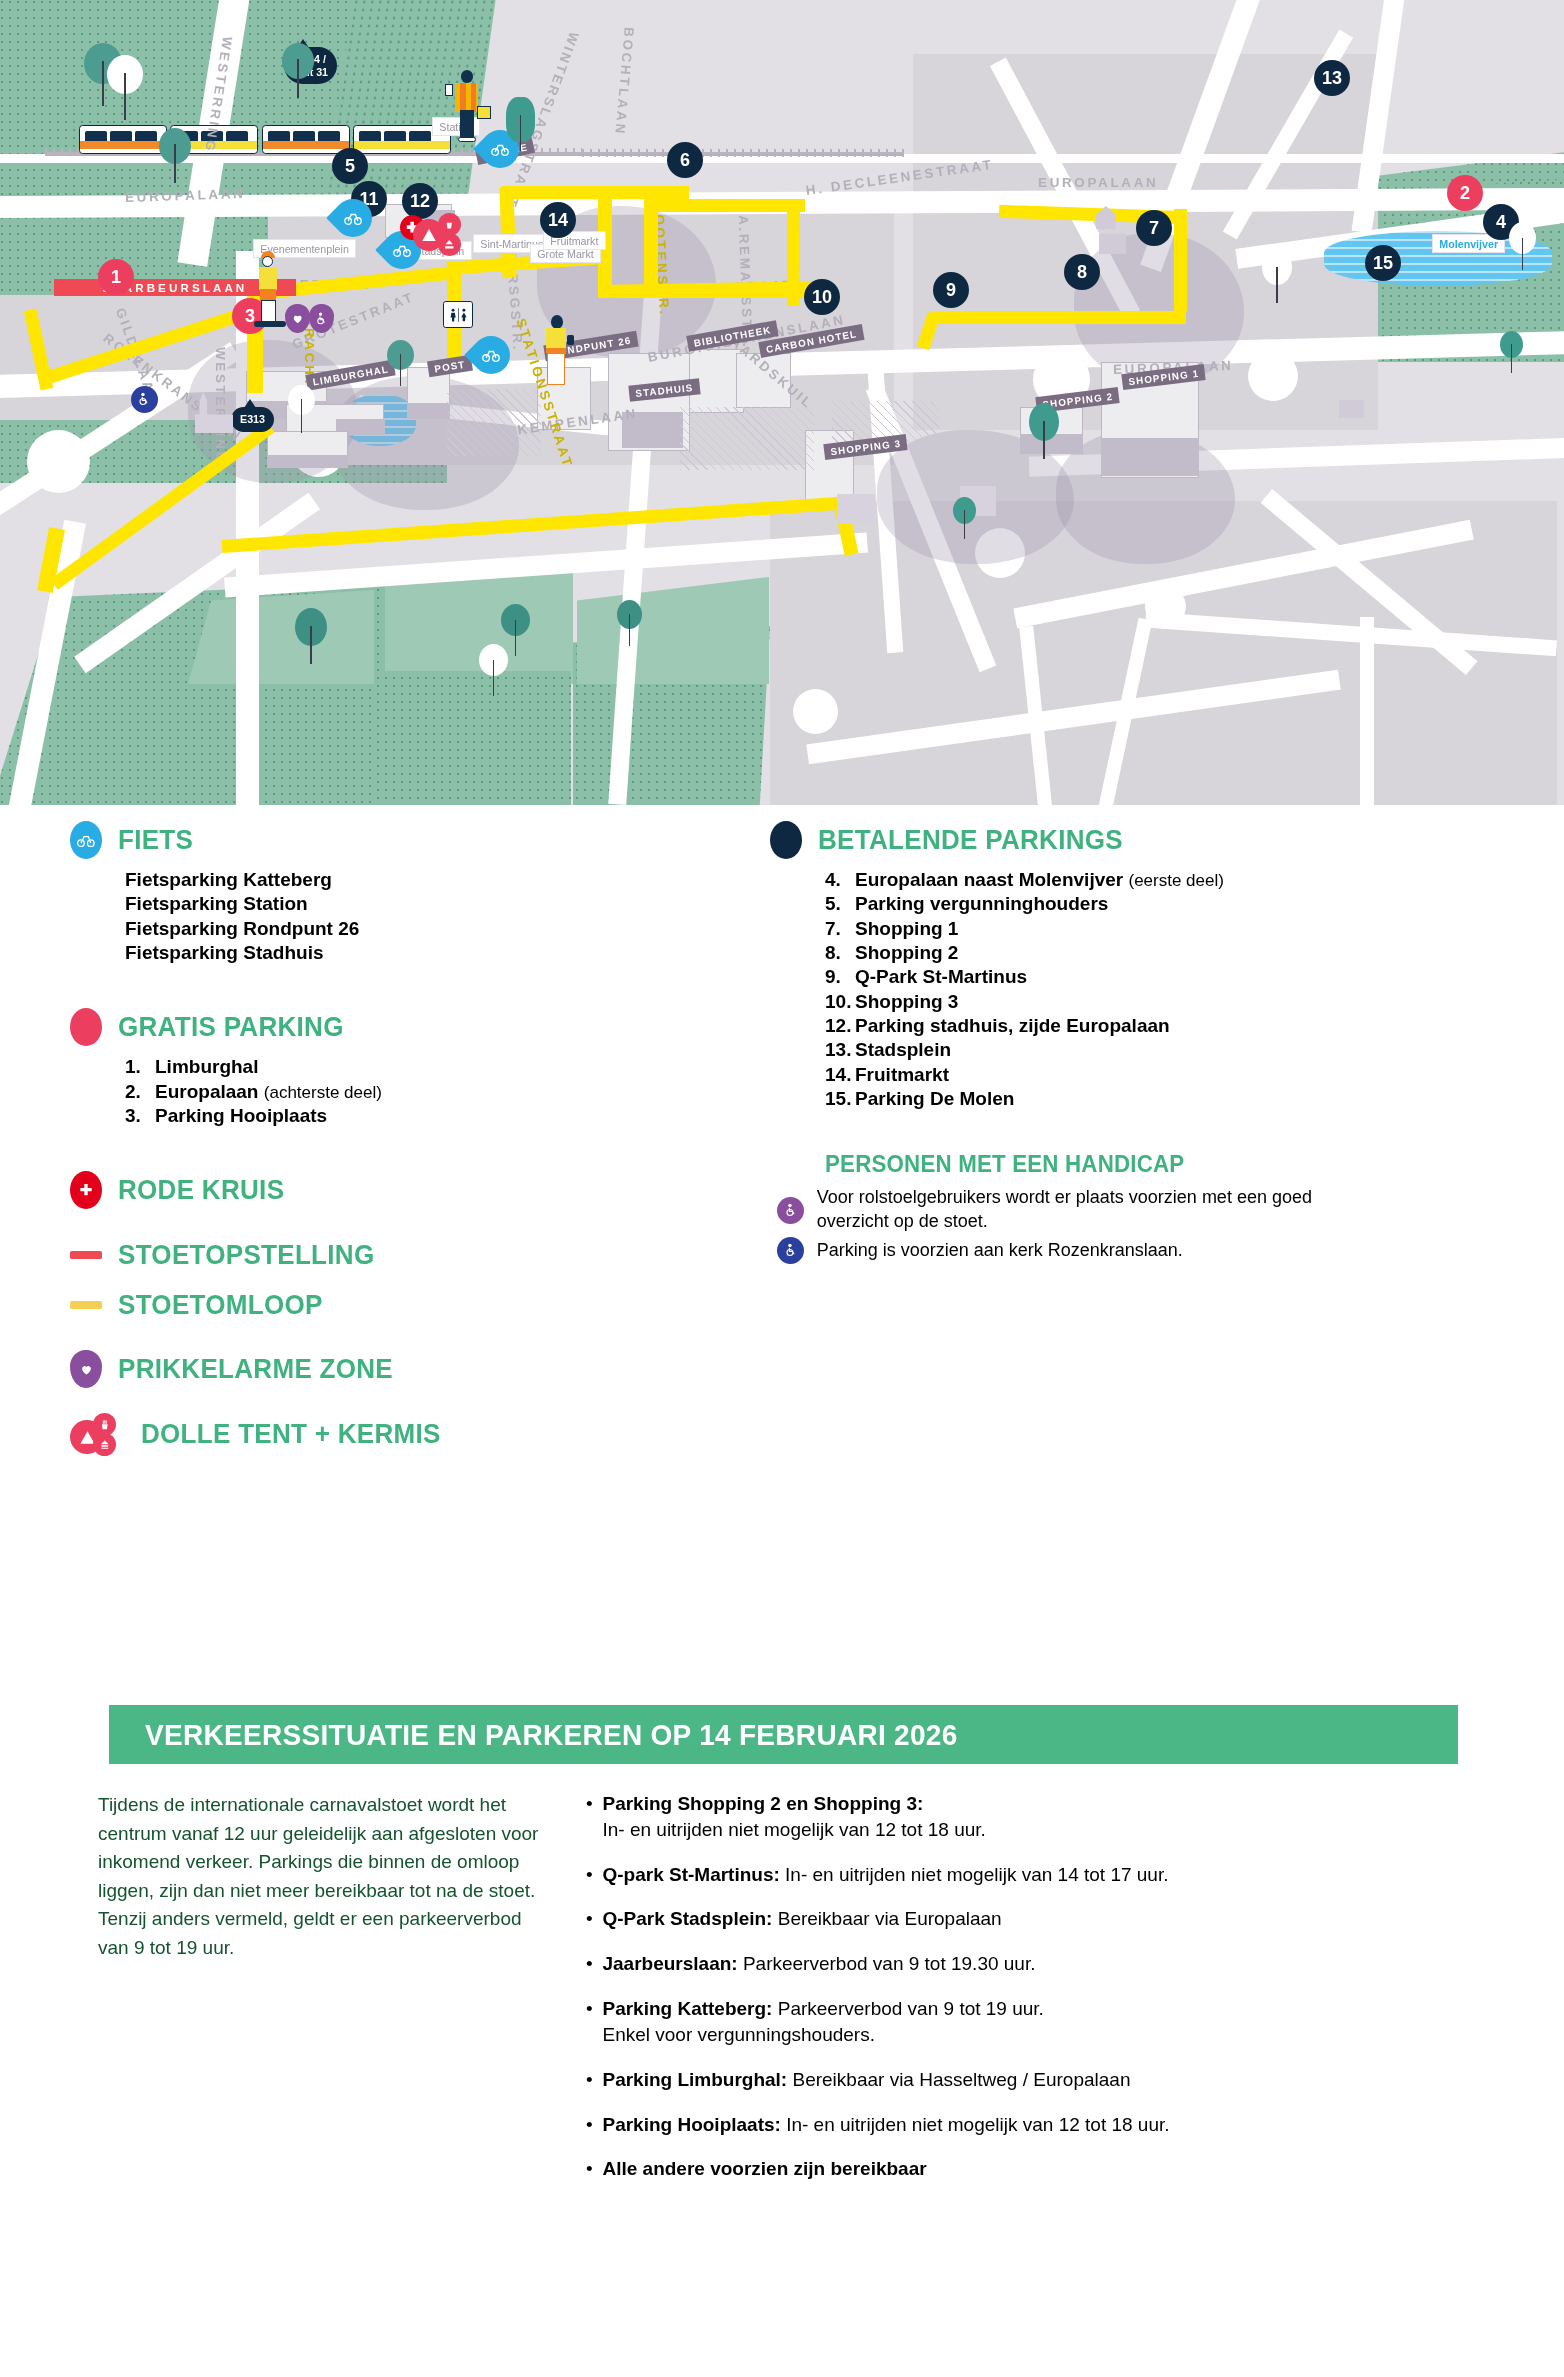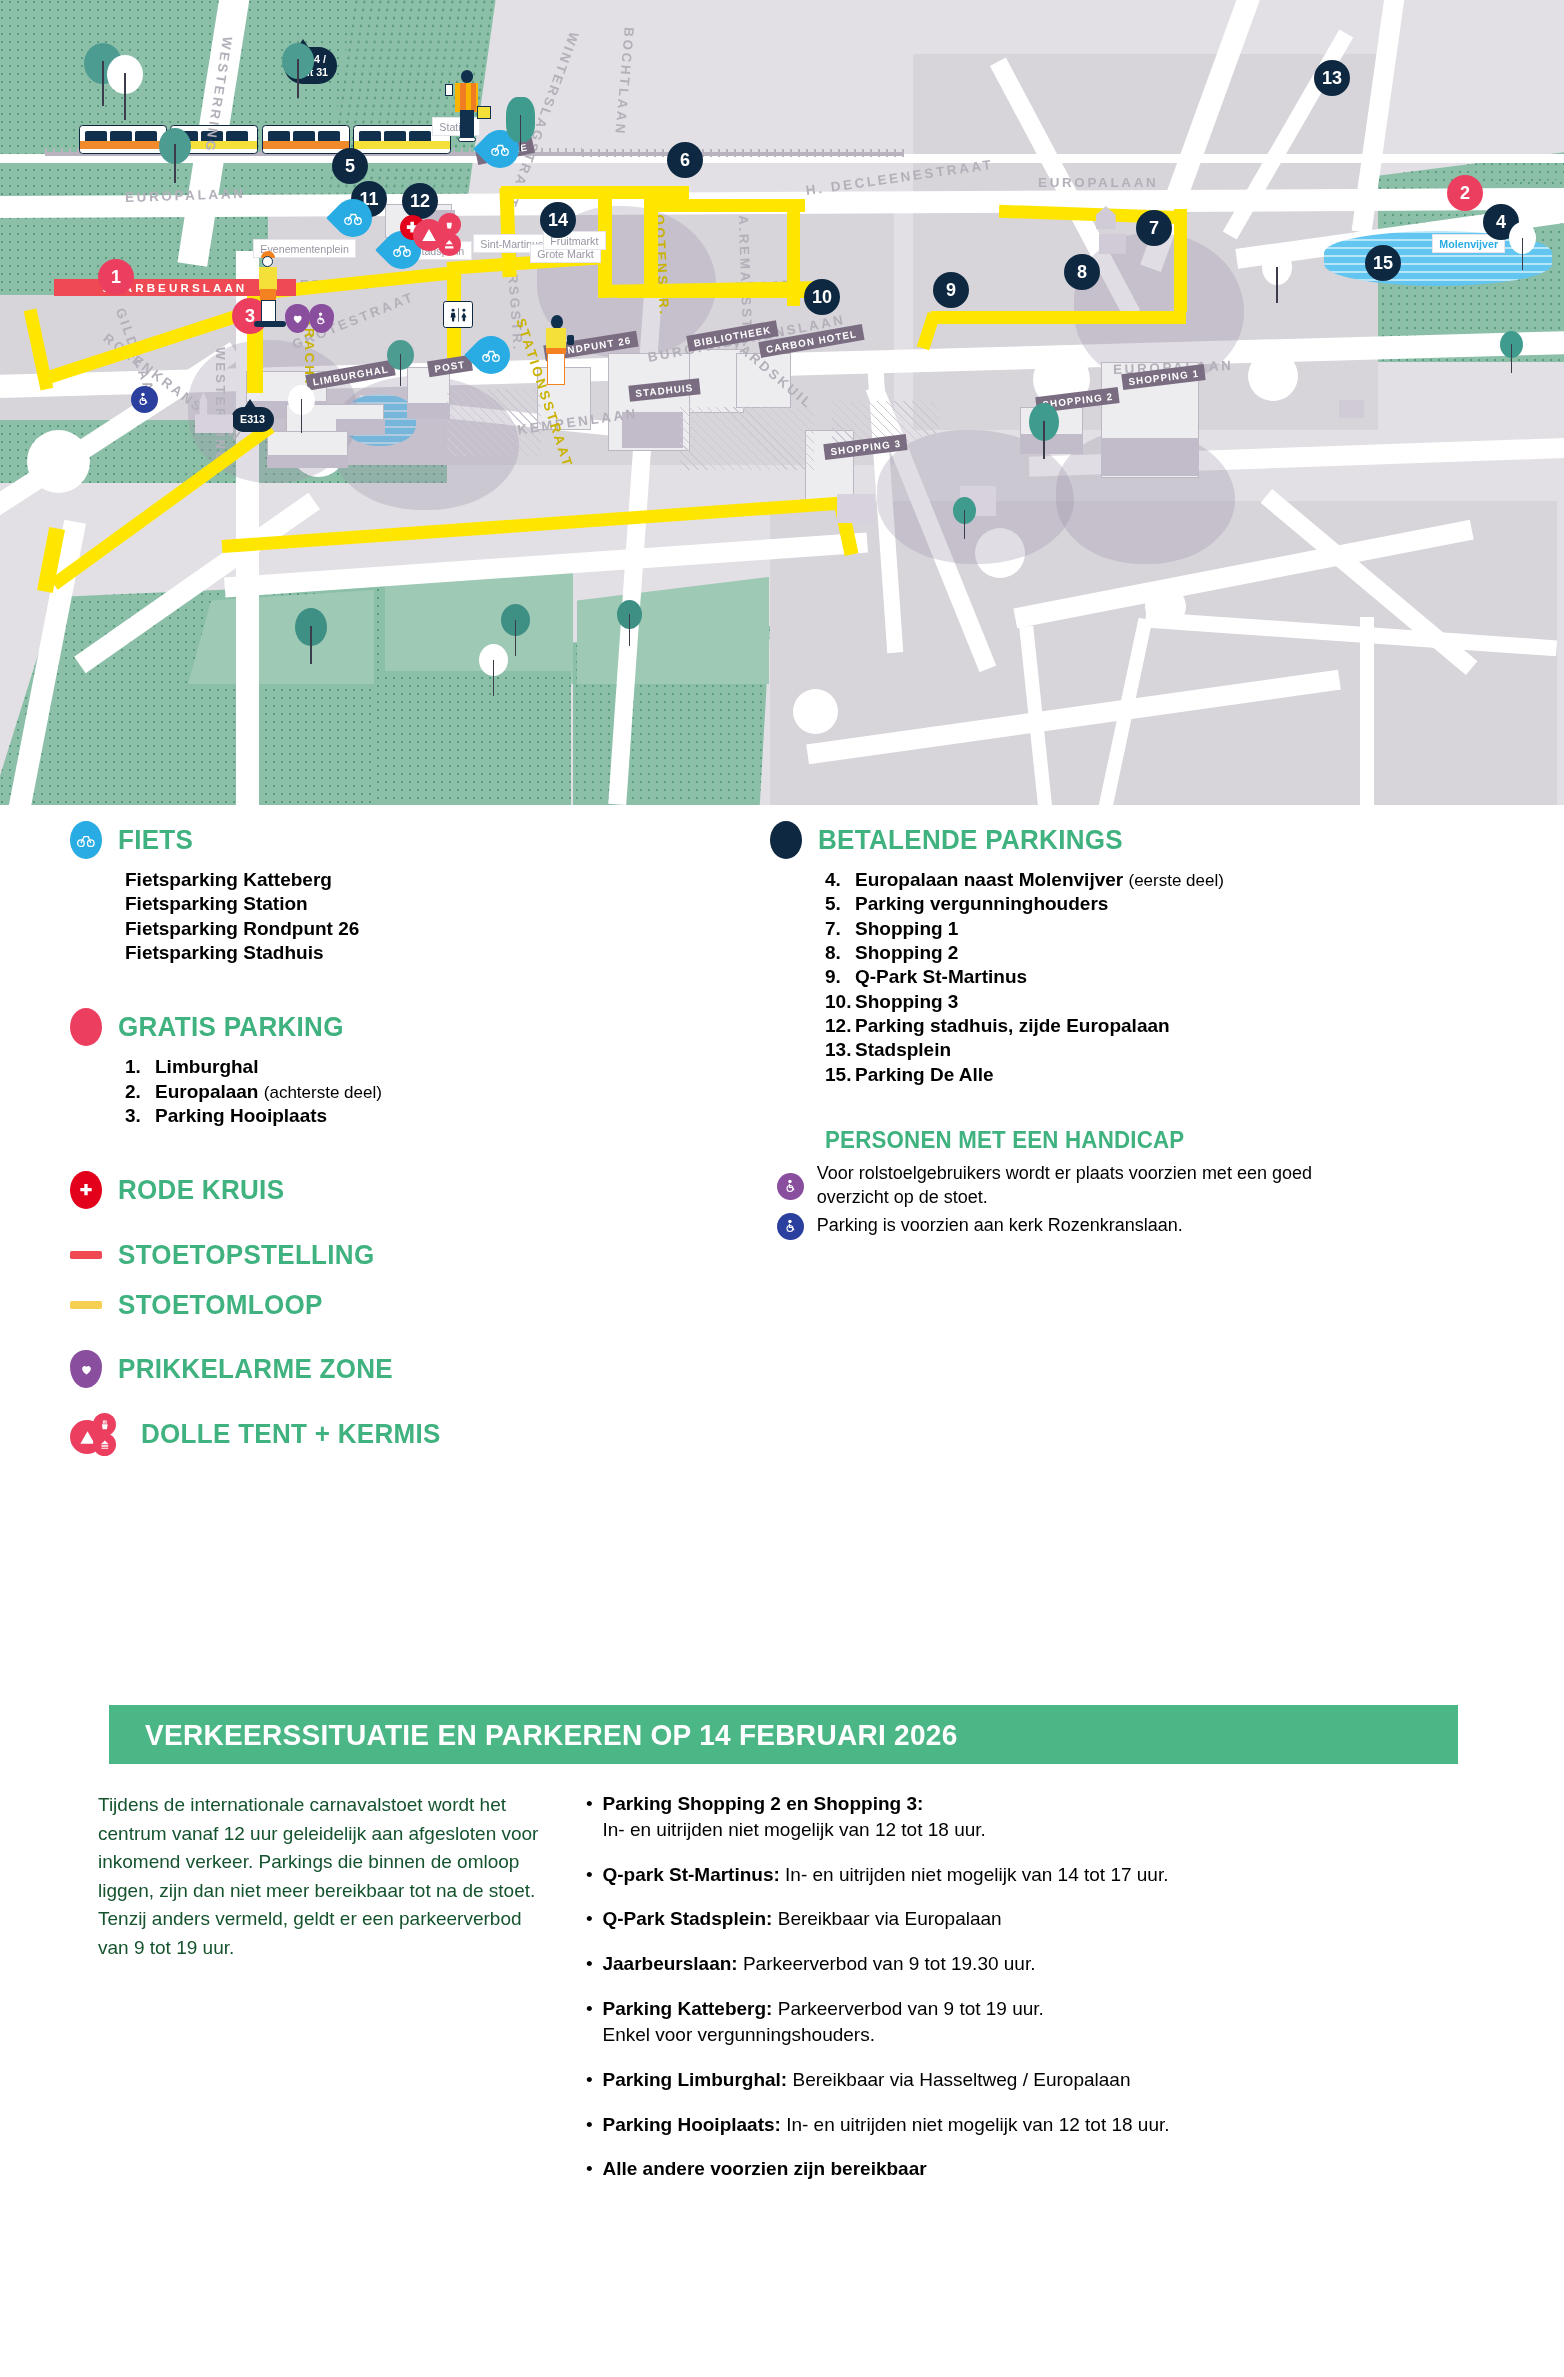--- a/index.html
+++ b/index.html
@@ -631,21 +631,22 @@
     </div>
     <div class="leg-items" style="margin-left:55px;">
       <div class="it"><span class="num">4.</span><span>Europalaan naast Molenvijver</span> <span class="sub">(eerste deel)</span></div>
       <div class="it"><span class="num">5.</span><span>Parking vergunninghouders</span></div>
       <div class="it"><span class="num">7.</span><span>Shopping 1</span></div>
       <div class="it"><span class="num">8.</span><span>Shopping 2</span></div>
       <div class="it"><span class="num">9.</span><span>Q-Park St-Martinus</span></div>
       <div class="it"><span class="num">10.</span><span>Shopping 3</span></div>
       <div class="it"><span class="num">12.</span><span>Parking stadhuis, zijde Europalaan</span></div>
       <div class="it"><span class="num">13.</span><span>Stadsplein</span></div>
-      <div class="it"><span class="num">15.</span><span>Parking De Alle</span></div>
+      <div class="it"><span class="num">14.</span><span>Fruitmarkt</span></div>
+      <div class="it"><span class="num">15.</span><span>Parking De Molen</span></div>
     </div>
 
     <div style="margin-top:39px;margin-left:55px;">
       <div class="handicap-h">PERSONEN MET EEN HANDICAP</div>
     </div>
     <div style="margin-top:7.2px;margin-left:7.2px;">
       <div class="hrow">
         <div class="ic" style="background:#8a4e9e;">
           <svg width="14.3" height="14.3" viewBox="0 0 24 24" fill="none" stroke="#fff" stroke-width="1.8">
               <circle cx="10" cy="4" r="2" fill="#fff"></circle>

